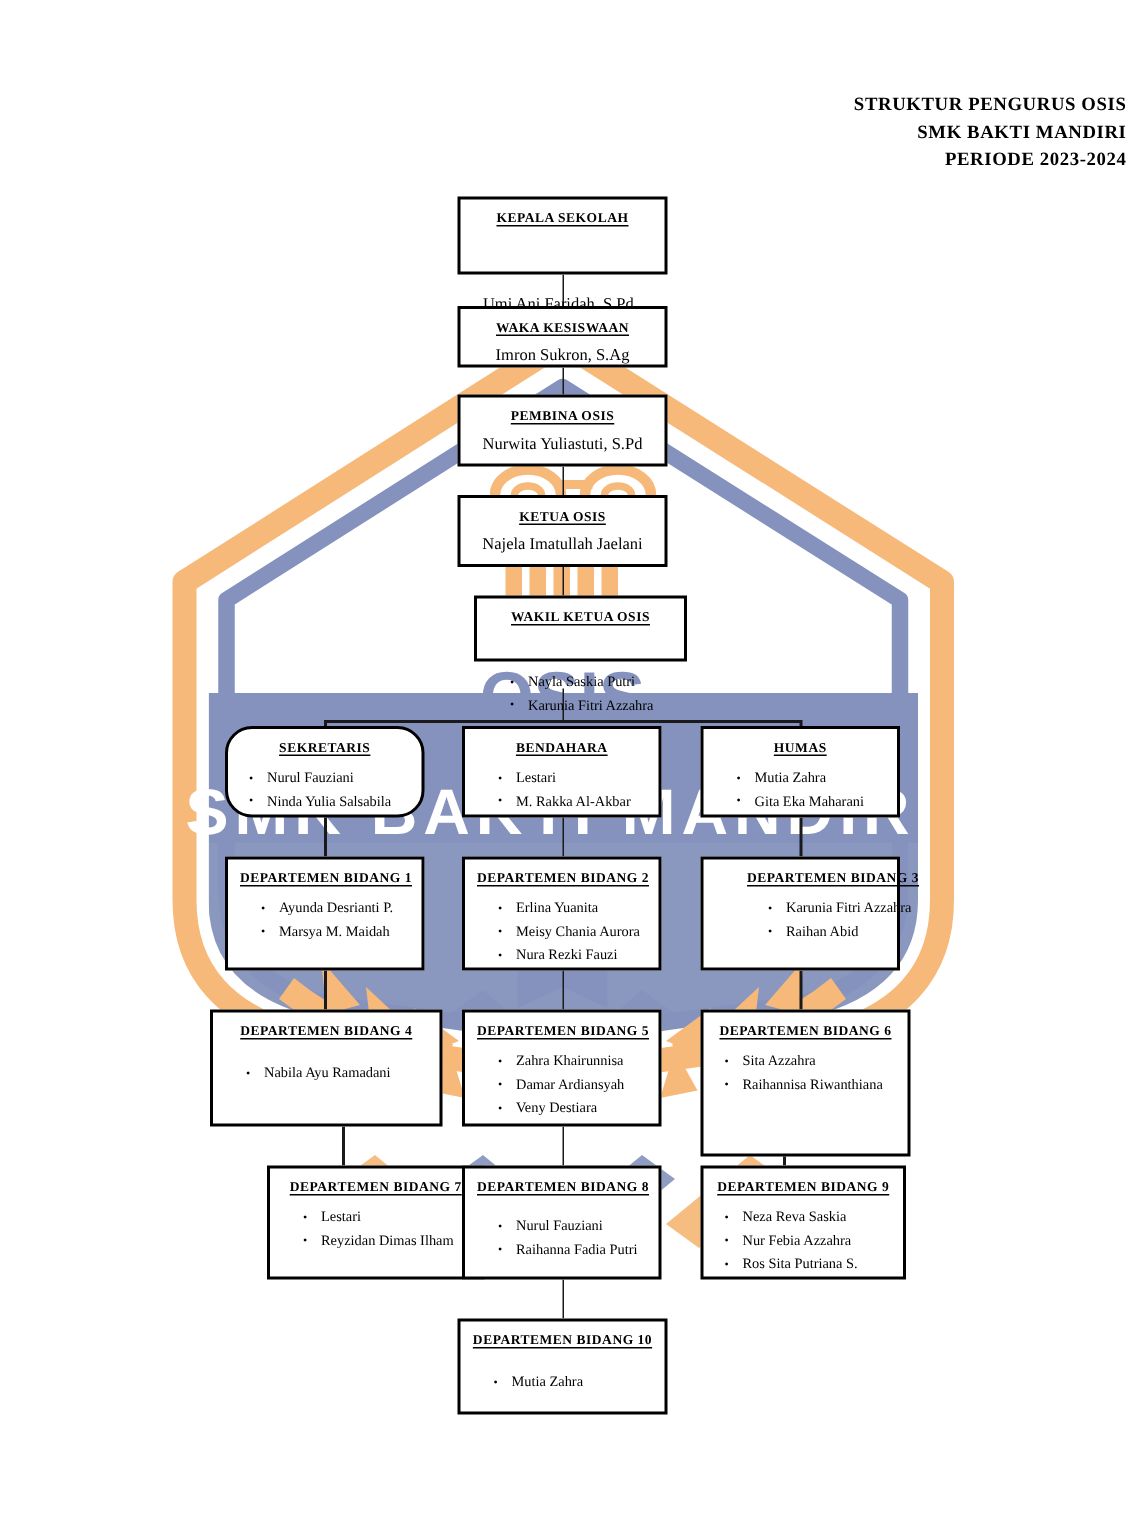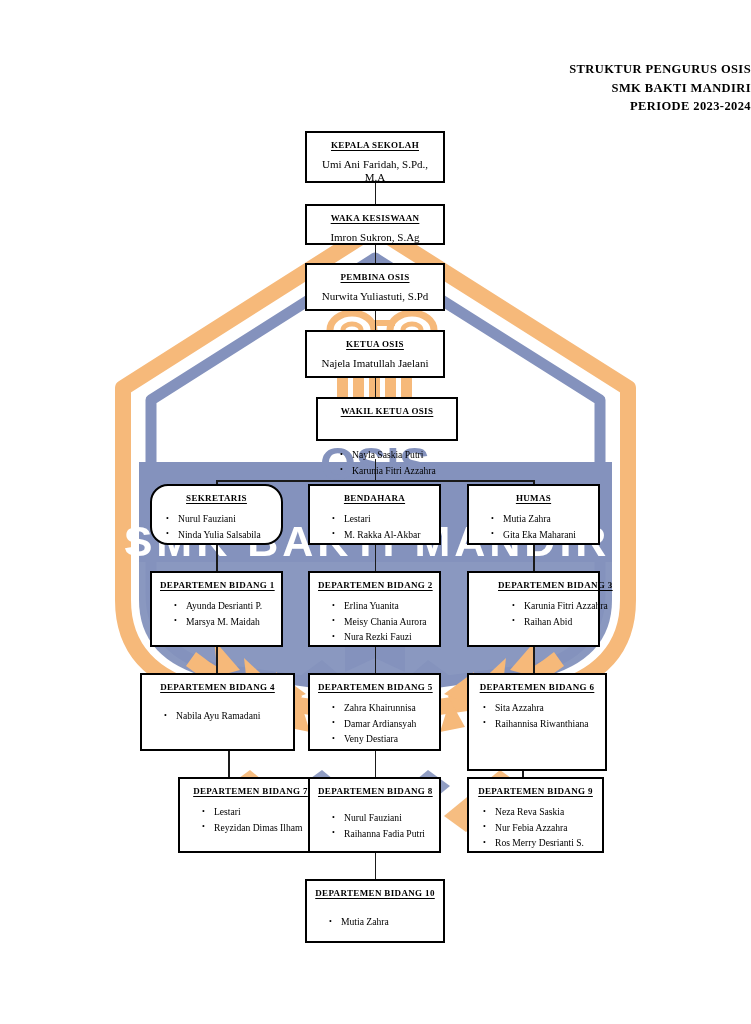--- a/index.html
+++ b/index.html
@@ -212,21 +212,21 @@
 
   <div class="vline" style="left:228px; top:751px; height:26px;"></div>
   <div class="vline" style="left:374.5px; top:751px; height:26px;"></div>
   <div class="vline" style="left:522px; top:751px; height:26px;"></div>
 
   <div class="vline" style="left:374.5px; top:853px; height:26px;"></div>
 </div>
 
 <div id="chart">
 
-  <div class="node" style="left:305px; top:131px; width:140px; height:52px;">
+  <div class="node" style="left:305px; top:131px; width:140px; height:52px;gap:39px;">
     <div class="n-title">KEPALA SEKOLAH</div>
     <div class="n-single">Umi Ani Faridah, S.Pd., M.A</div>
   </div>
 
   <div class="node" style="left:305px; top:204px; width:140px; height:41px;">
     <div class="n-title">WAKA KESISWAAN</div>
     <div class="n-single">Imron Sukron, S.Ag</div>
   </div>
 
   <div class="node" style="left:305px; top:263px; width:140px; height:48px;">
@@ -334,21 +334,21 @@
       <li>Nurul Fauziani</li>
       <li>Raihanna Fadia Putri</li>
     </ul>
   </div>
 
   <div class="node" style="left:467px; top:777px; width:137px; height:76px;">
     <div class="n-title">DEPARTEMEN BIDANG 9</div>
     <ul class="n-list">
       <li>Neza Reva Saskia</li>
       <li>Nur Febia Azzahra</li>
-      <li>Ros Merry Desrianti S.</li>
+      <li>Ros Sita Putriana S.</li>
     </ul>
   </div>
 
   <div class="node pad-lg" style="left:305px; top:879px; width:140px; height:64px;">
     <div class="n-title">DEPARTEMEN BIDANG 10</div>
     <ul class="n-list" style="margin-top:8px;">
       <li>Mutia Zahra</li>
     </ul>
   </div>
 

